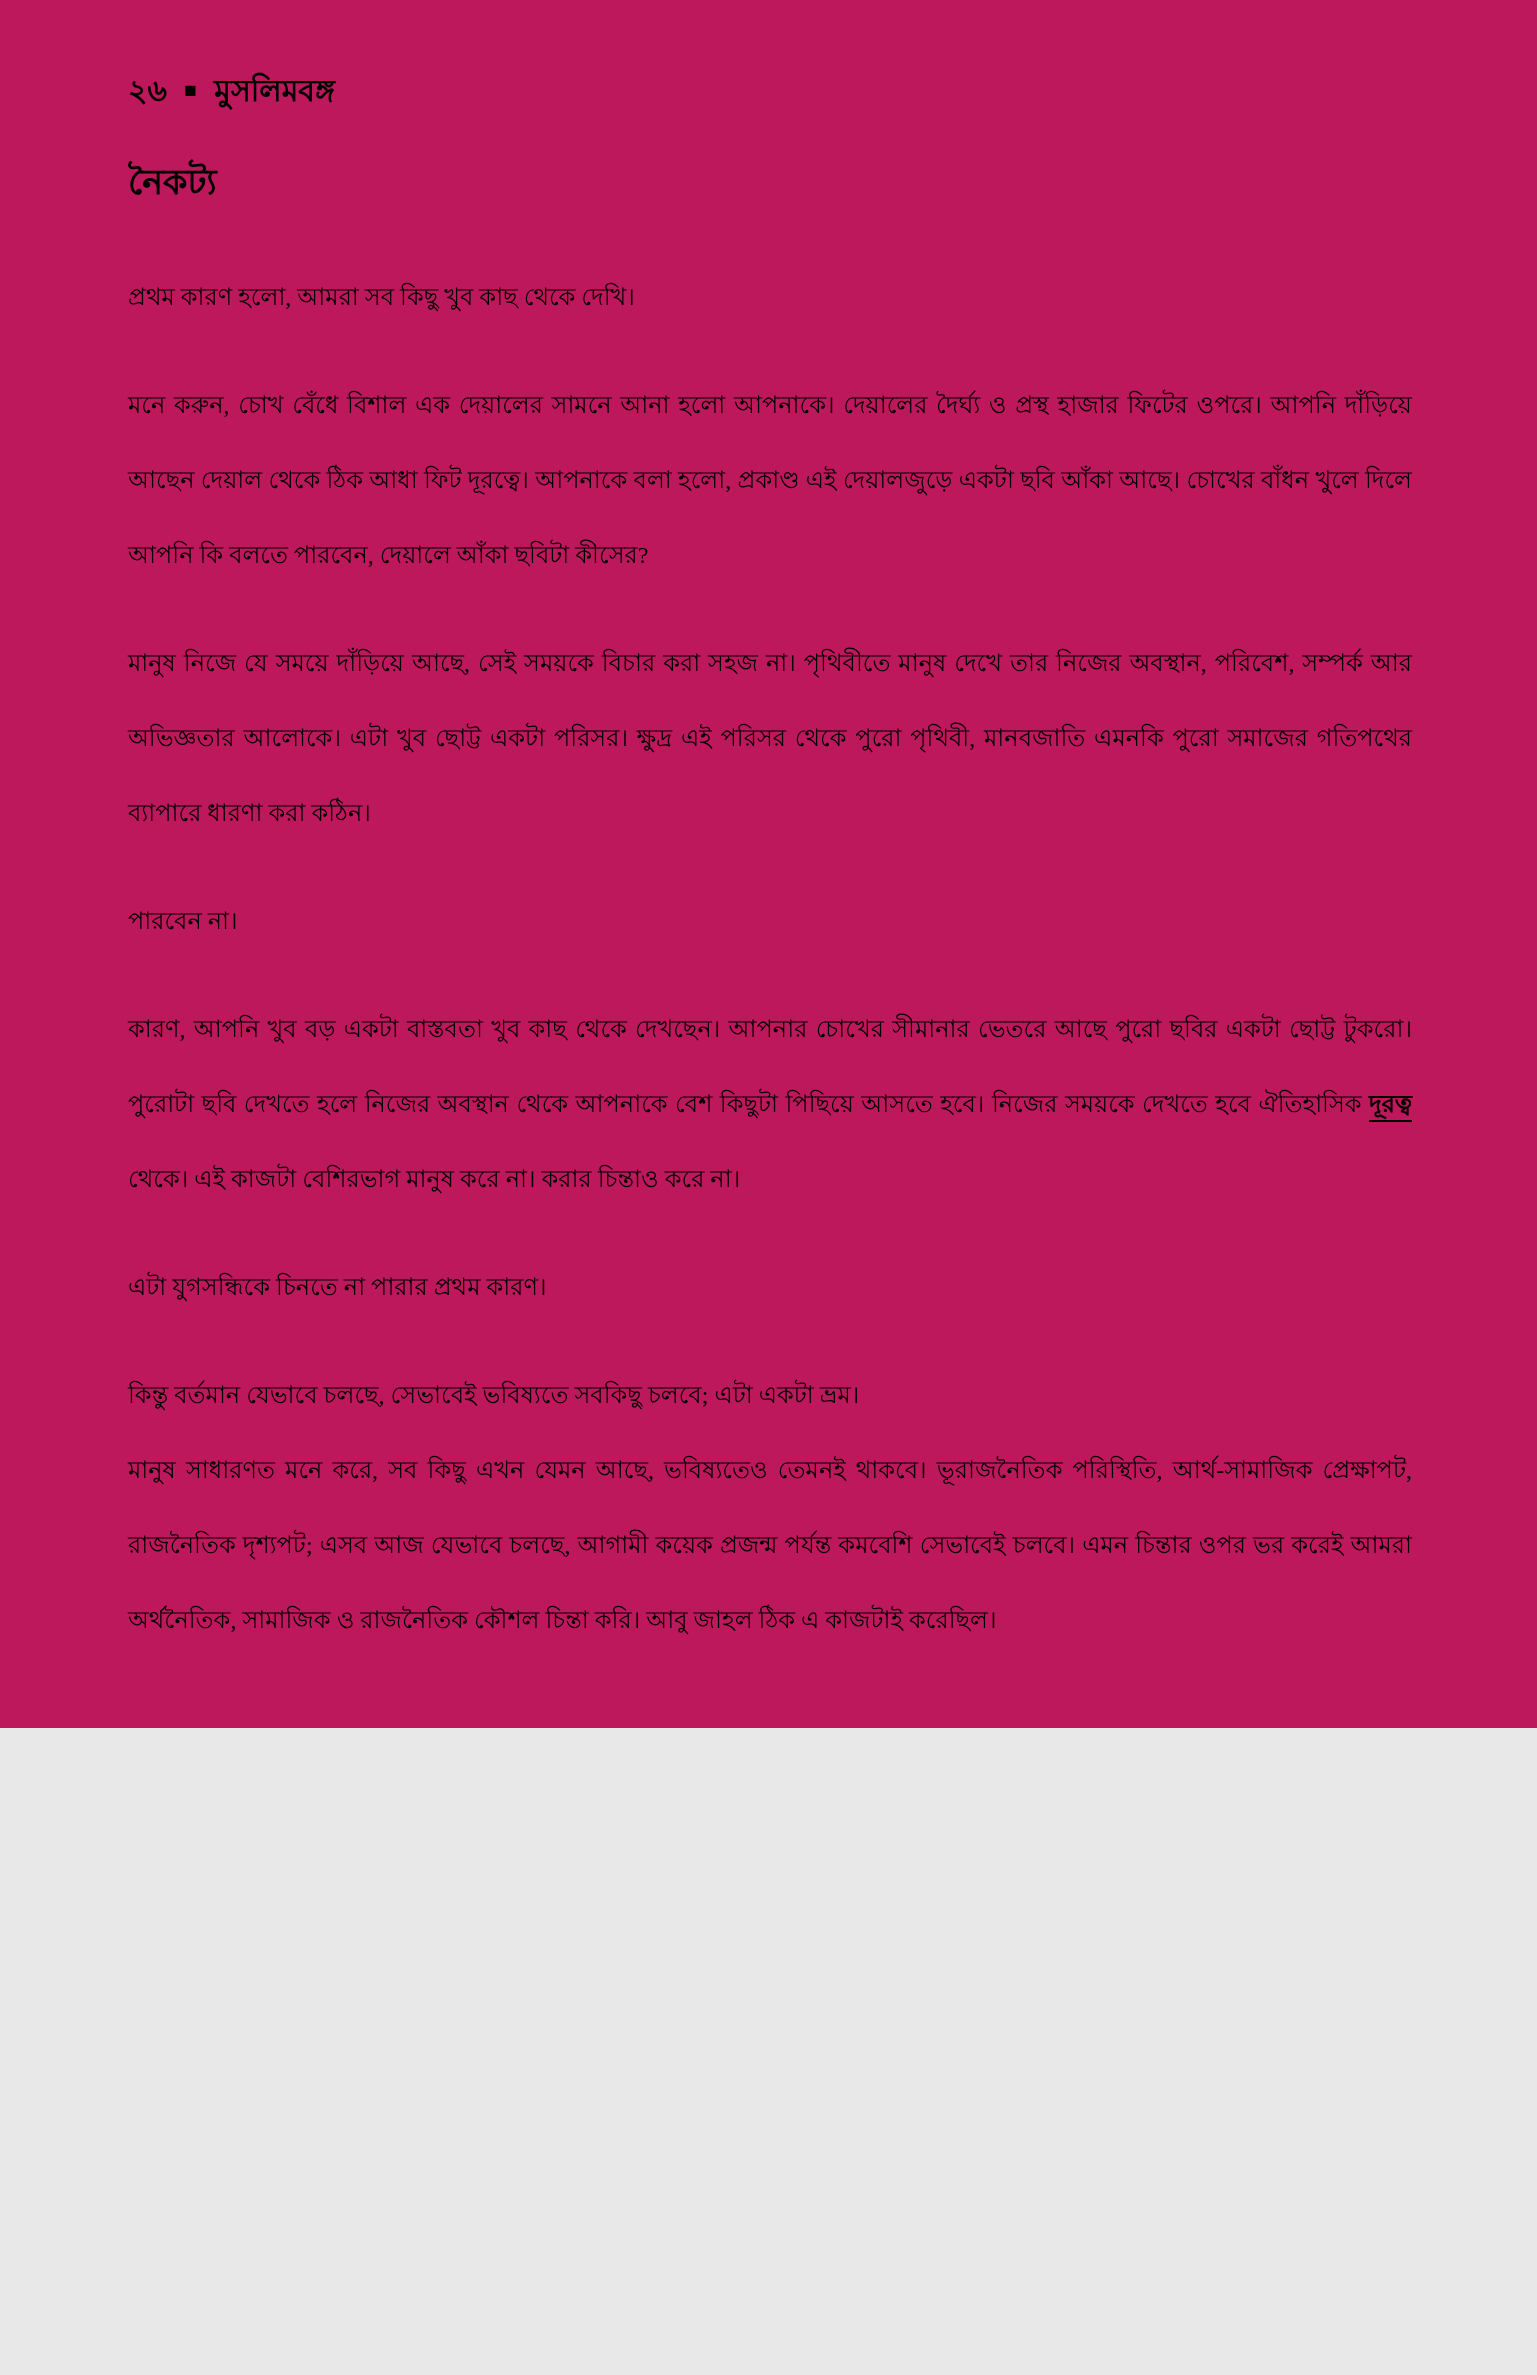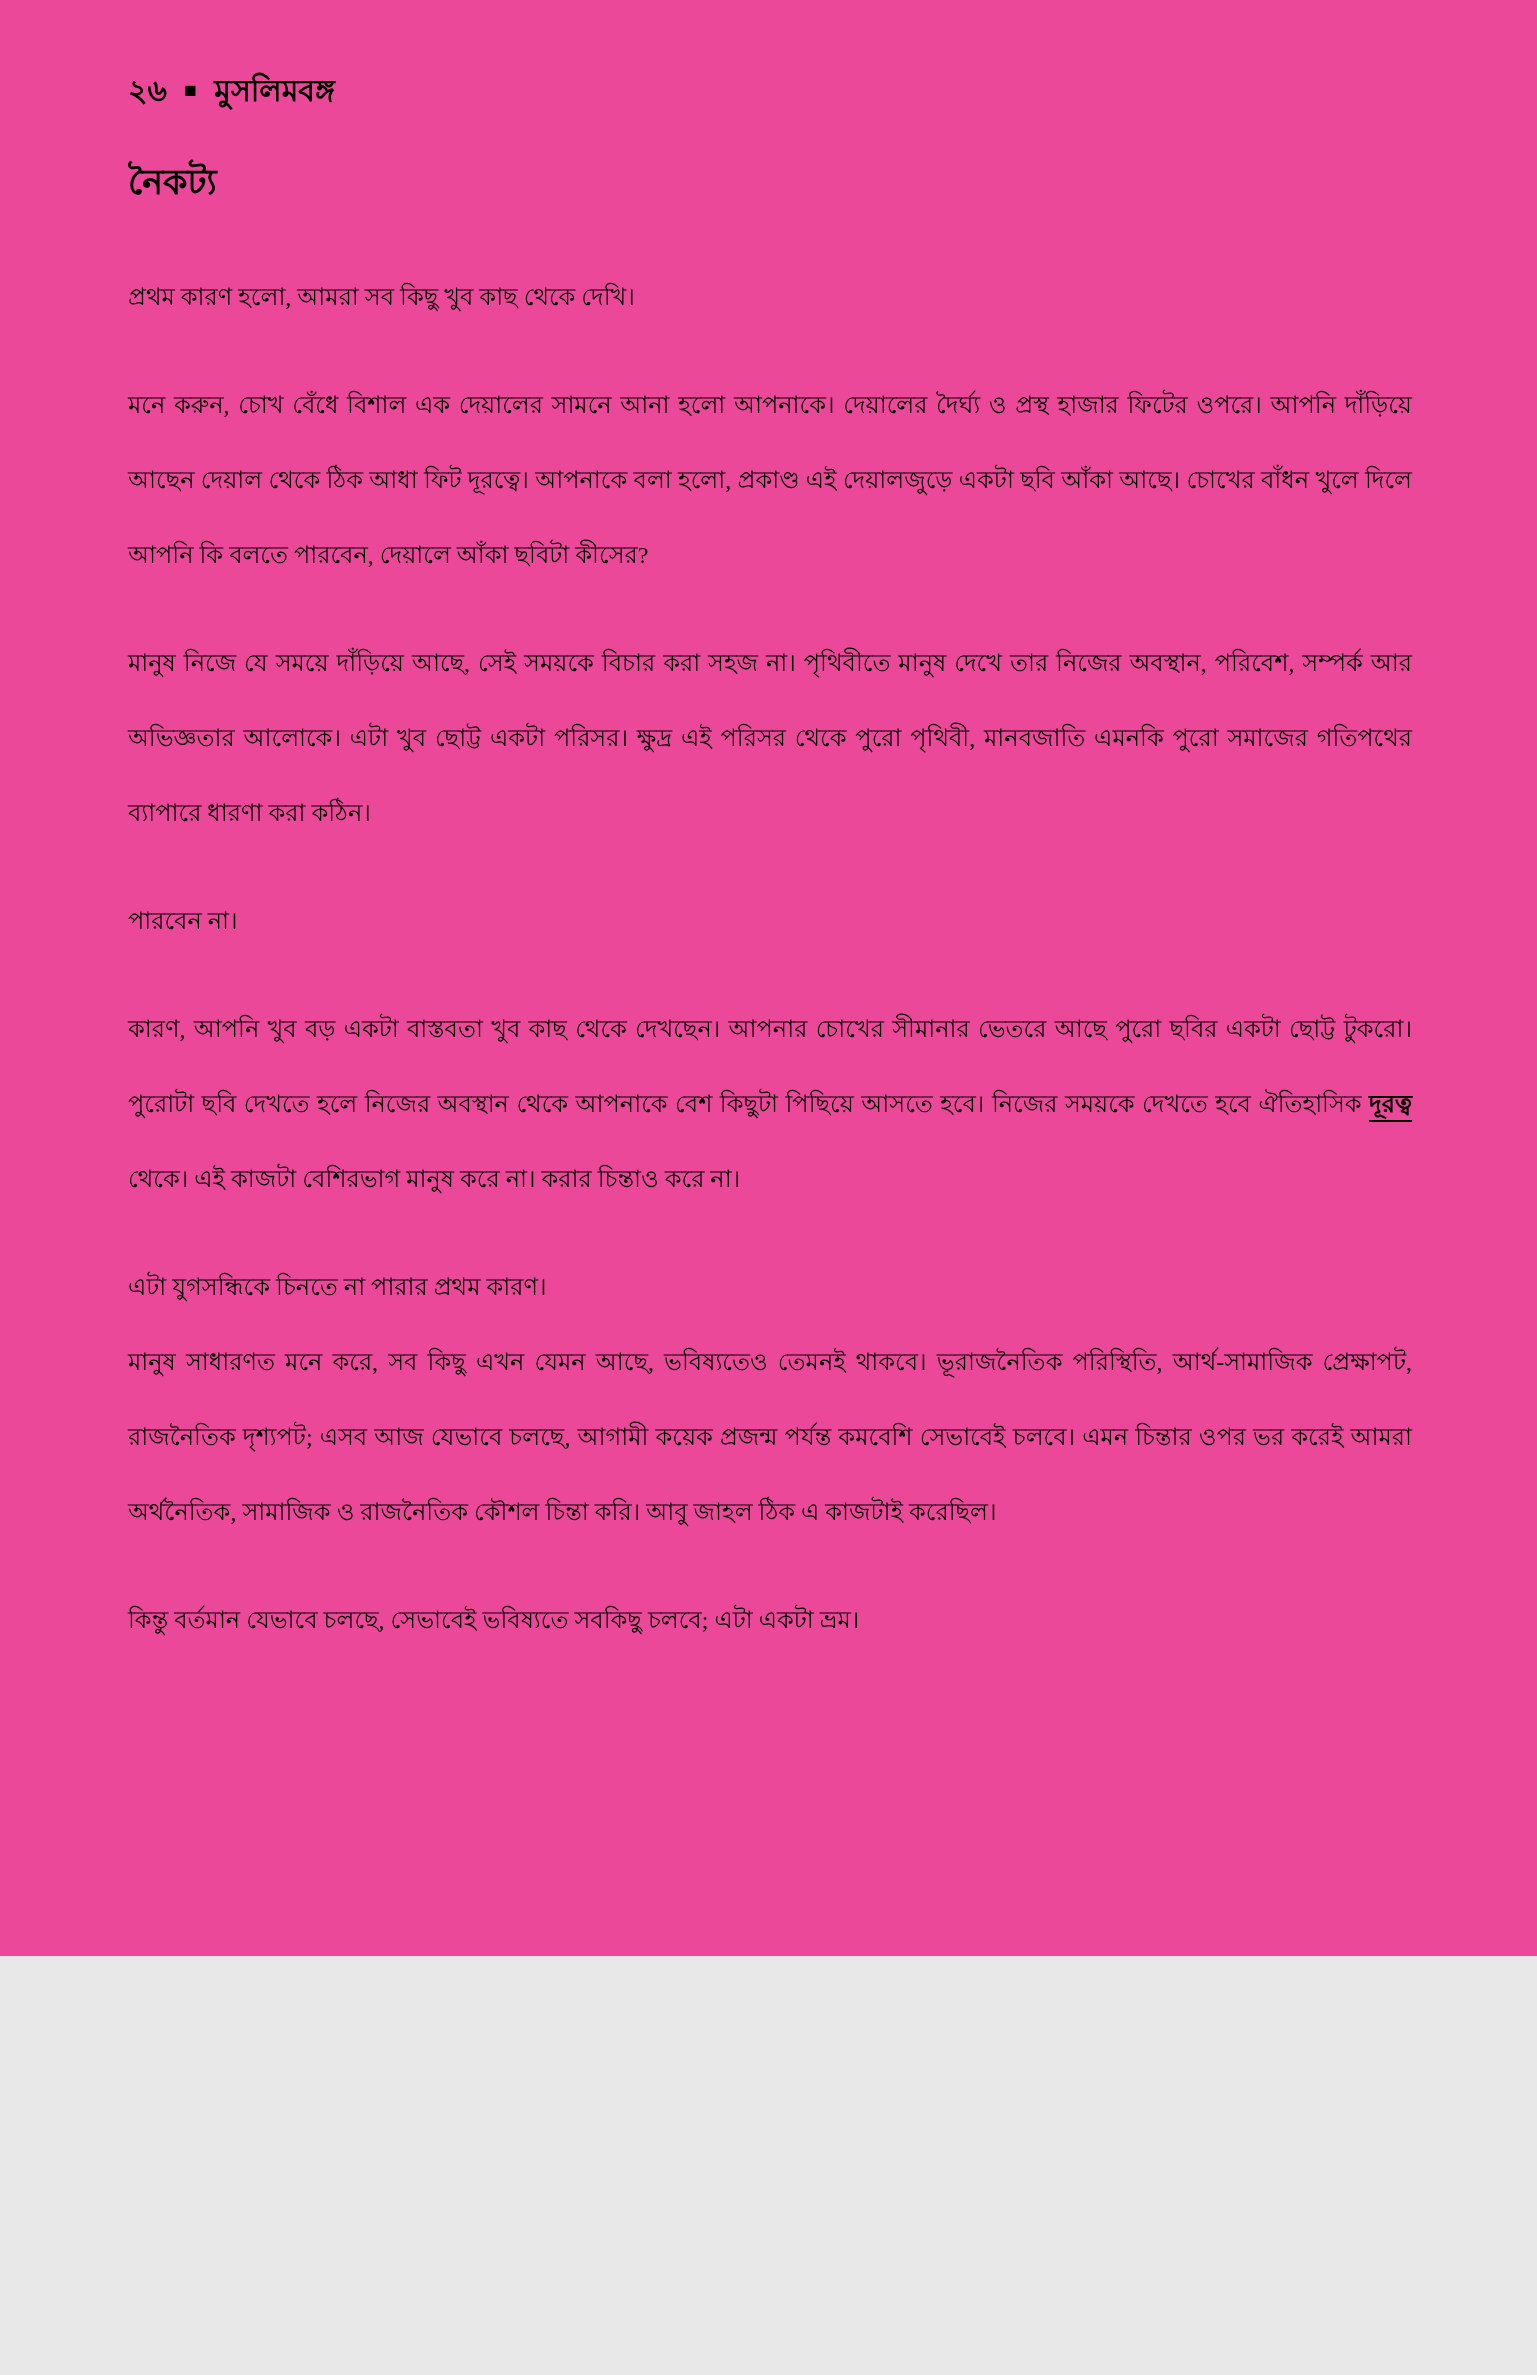--- a/index.html
+++ b/index.html
@@ -3,23 +3,23 @@
 <meta charset="utf-8">
 <style>
   html, body {
     margin: 0;
     padding: 0;
     background: #e8e8e8;
   }
   .page {
     position: relative;
     width: 1537px;
-    height: 1956px;
+    height: 1728px;
     margin: 0 auto;
-    background: #ec4899;
+    background: #be185d;
     color: #000000;
     font-family: "Liberation Serif", "DejaVu Serif", serif;
     box-sizing: border-box;
     padding: 67px 125px 0 128px;
     overflow: hidden;
   }
   .page-header {
     display: flex;
     align-items: center;
     gap: 17.3px;
@@ -75,18 +75,18 @@
 
   <p class="body-para">মানুষ নিজে যে সময়ে দাঁড়িয়ে আছে, সেই সময়কে বিচার করা সহজ না। পৃথিবীতে মানুষ দেখে তার নিজের অবস্থান, পরিবেশ, সম্পর্ক আর অভিজ্ঞতার আলোকে। এটা খুব ছোট্ট একটা পরিসর। ক্ষুদ্র এই পরিসর থেকে পুরো পৃথিবী, মানবজাতি এমনকি পুরো সমাজের গতিপথের ব্যাপারে ধারণা করা কঠিন।</p>
 
   <p class="body-para">পারবেন না।</p>
 
   <p class="body-para"><span>কারণ, আপনি খুব বড় একটা বাস্তবতা খুব কাছ থেকে দেখছেন। আপনার চোখের সীমানার ভেতরে আছে পুরো ছবির একটা ছোট্ট টুকরো। পুরোটা ছবি দেখতে হলে নিজের অবস্থান থেকে আপনাকে বেশ কিছুটা পিছিয়ে আসতে হবে। নিজের সময়কে দেখতে হবে ঐতিহাসিক </span><span class="u">দূরত্ব</span><span> থেকে। এই কাজটা বেশিরভাগ মানুষ করে না। করার চিন্তাও করে না।</span></p>
 
   <p class="body-para">এটা যুগসন্ধিকে চিনতে না পারার প্রথম কারণ।</p>
 
 
+  <p class="body-para">কিন্তু বর্তমান যেভাবে চলছে, সেভাবেই ভবিষ্যতে সবকিছু চলবে; এটা একটা ভ্রম।</p>
+
   <p class="body-para first">মানুষ সাধারণত মনে করে, সব কিছু এখন যেমন আছে, ভবিষ্যতেও তেমনই থাকবে। ভূরাজনৈতিক পরিস্থিতি, আর্থ-সামাজিক প্রেক্ষাপট, রাজনৈতিক দৃশ্যপট; এসব আজ যেভাবে চলছে, আগামী কয়েক প্রজন্ম পর্যন্ত কমবেশি সেভাবেই চলবে। এমন চিন্তার ওপর ভর করেই আমরা অর্থনৈতিক, সামাজিক ও রাজনৈতিক কৌশল চিন্তা করি। আবু জাহল ঠিক এ কাজটাই করেছিল।</p>
-
-  <p class="body-para">কিন্তু বর্তমান যেভাবে চলছে, সেভাবেই ভবিষ্যতে সবকিছু চলবে; এটা একটা ভ্রম।</p>
 
 </div>
 
 
 </body></html>

